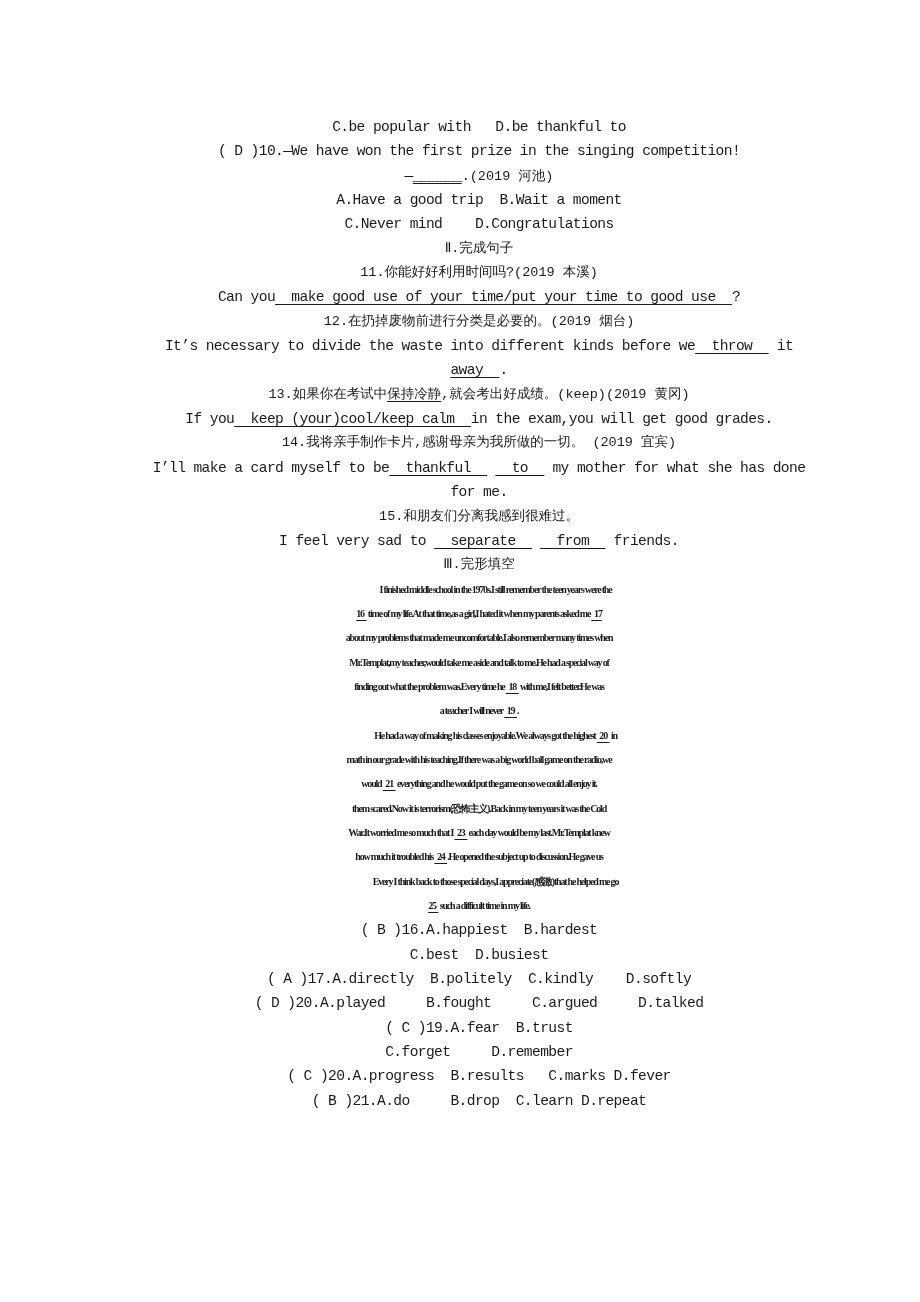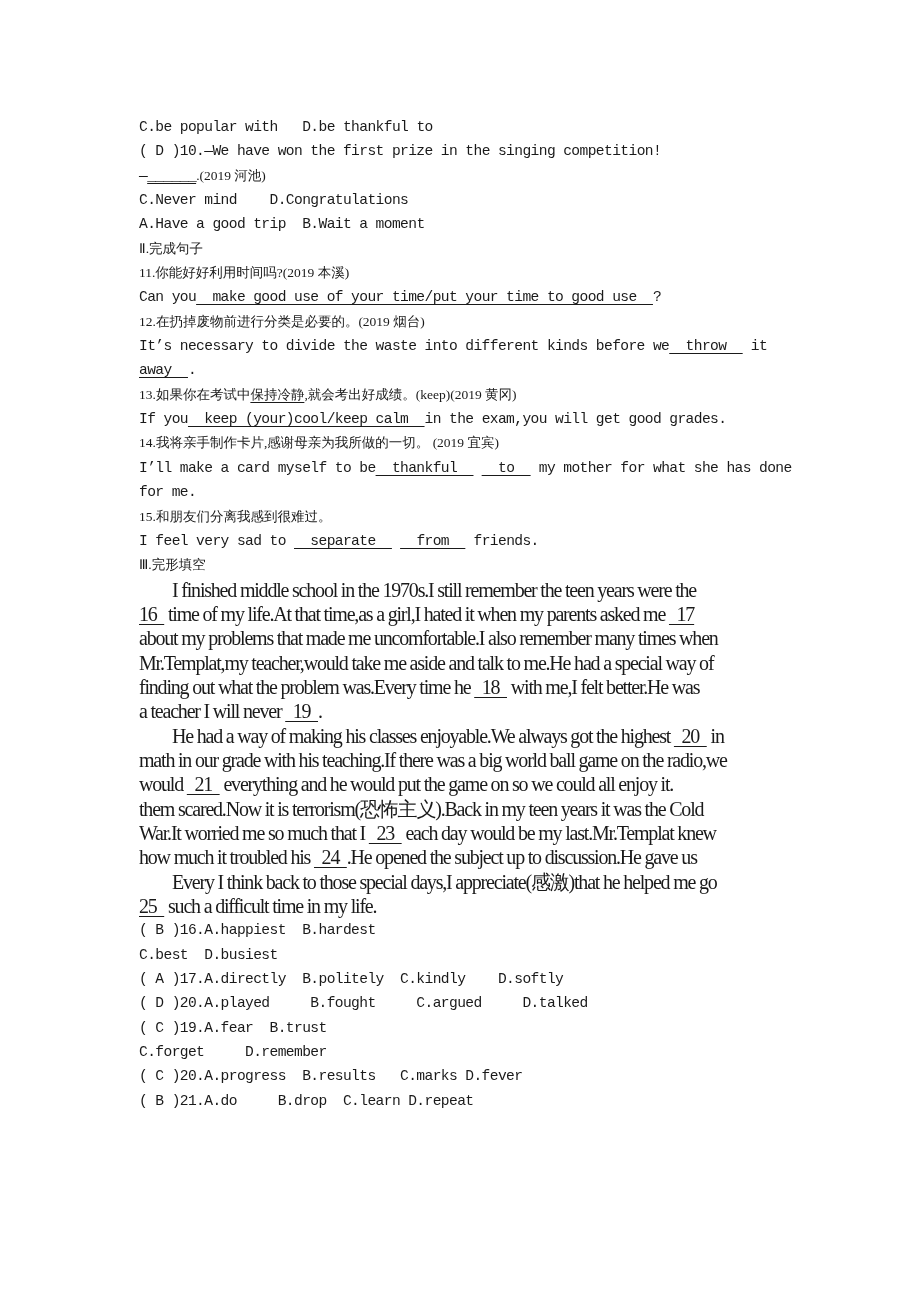--- a/index.html
+++ b/index.html
@@ -5,38 +5,39 @@
   html, body { margin: 0; padding: 0; background: #ffffff; }
   body { width: 920px; height: 1302px; position: relative; overflow: hidden; }
   .page {
     position: absolute; left: 139px; top: 115px; width: 680px;
     font-family: "Liberation Mono", "DejaVu Sans Mono", monospace;
     font-size: 14.6px; color: #1a1a1a;
   }
   .line {
     height: 24.35px; line-height: 24.35px; white-space: pre;
     transform-origin: left center;
+    text-align: center;
   }
   .sq { letter-spacing: -0.6px; }
-  .sq2 { letter-spacing: -1.2px; font-family: "Liberation Serif", "DejaVu Serif", serif; font-size: 20px; }
+  .sq2 { letter-spacing: -1.2px; font-family: "Liberation Serif", "DejaVu Serif", serif; font-size: 10px; font-weight: bold; }
   .indent { padding-left: 33px; }
   .blank { text-decoration: underline; text-underline-offset: 3px; text-decoration-thickness: 1px; }
-  .cn { font-family: Liberation Serif, serif; font-size: 13.5px; letter-spacing: 0; }
+  .cn { font-family: Liberation Mono, monospace; font-size: 13.5px; letter-spacing: 0; }
 </style>
 </head>
 <body>
 
 <div class="page">
 
   <div class="line sq"><span>C.be popular with</span>   <span>D.be thankful to</span></div>
 
   <div class="line sq"><span>( D )</span><span>10.—We have won the first prize in the singing competition!</span></div>
   <div class="line sq"><span>—</span><span class="blank">______</span><span class="cn">.(2019 河池)</span></div>
+  <div class="line sq"><span>A.Have a good trip</span>  <span>B.Wait a moment</span></div>
   <div class="line sq"><span>C.Never mind</span>    <span>D.Congratulations</span></div>
-  <div class="line sq"><span>A.Have a good trip</span>  <span>B.Wait a moment</span></div>
 
   <div class="line cn">Ⅱ.完成句子</div>
 
   <div class="line cn">11.你能好好利用时间吗?(2019 本溪)</div>
   <div class="line sq"><span>Can you</span><span class="blank">  make good use of your time/put your time to good use  </span><span>?</span></div>
 
   <div class="line cn">12.在扔掉废物前进行分类是必要的。(2019 烟台)</div>
   <div class="line sq"><span>It’s necessary to divide the waste into different kinds before we</span><span class="blank">  throw  </span><span> it</span></div>
   <div class="line sq"><span class="blank">away  </span><span>.</span></div>
 

